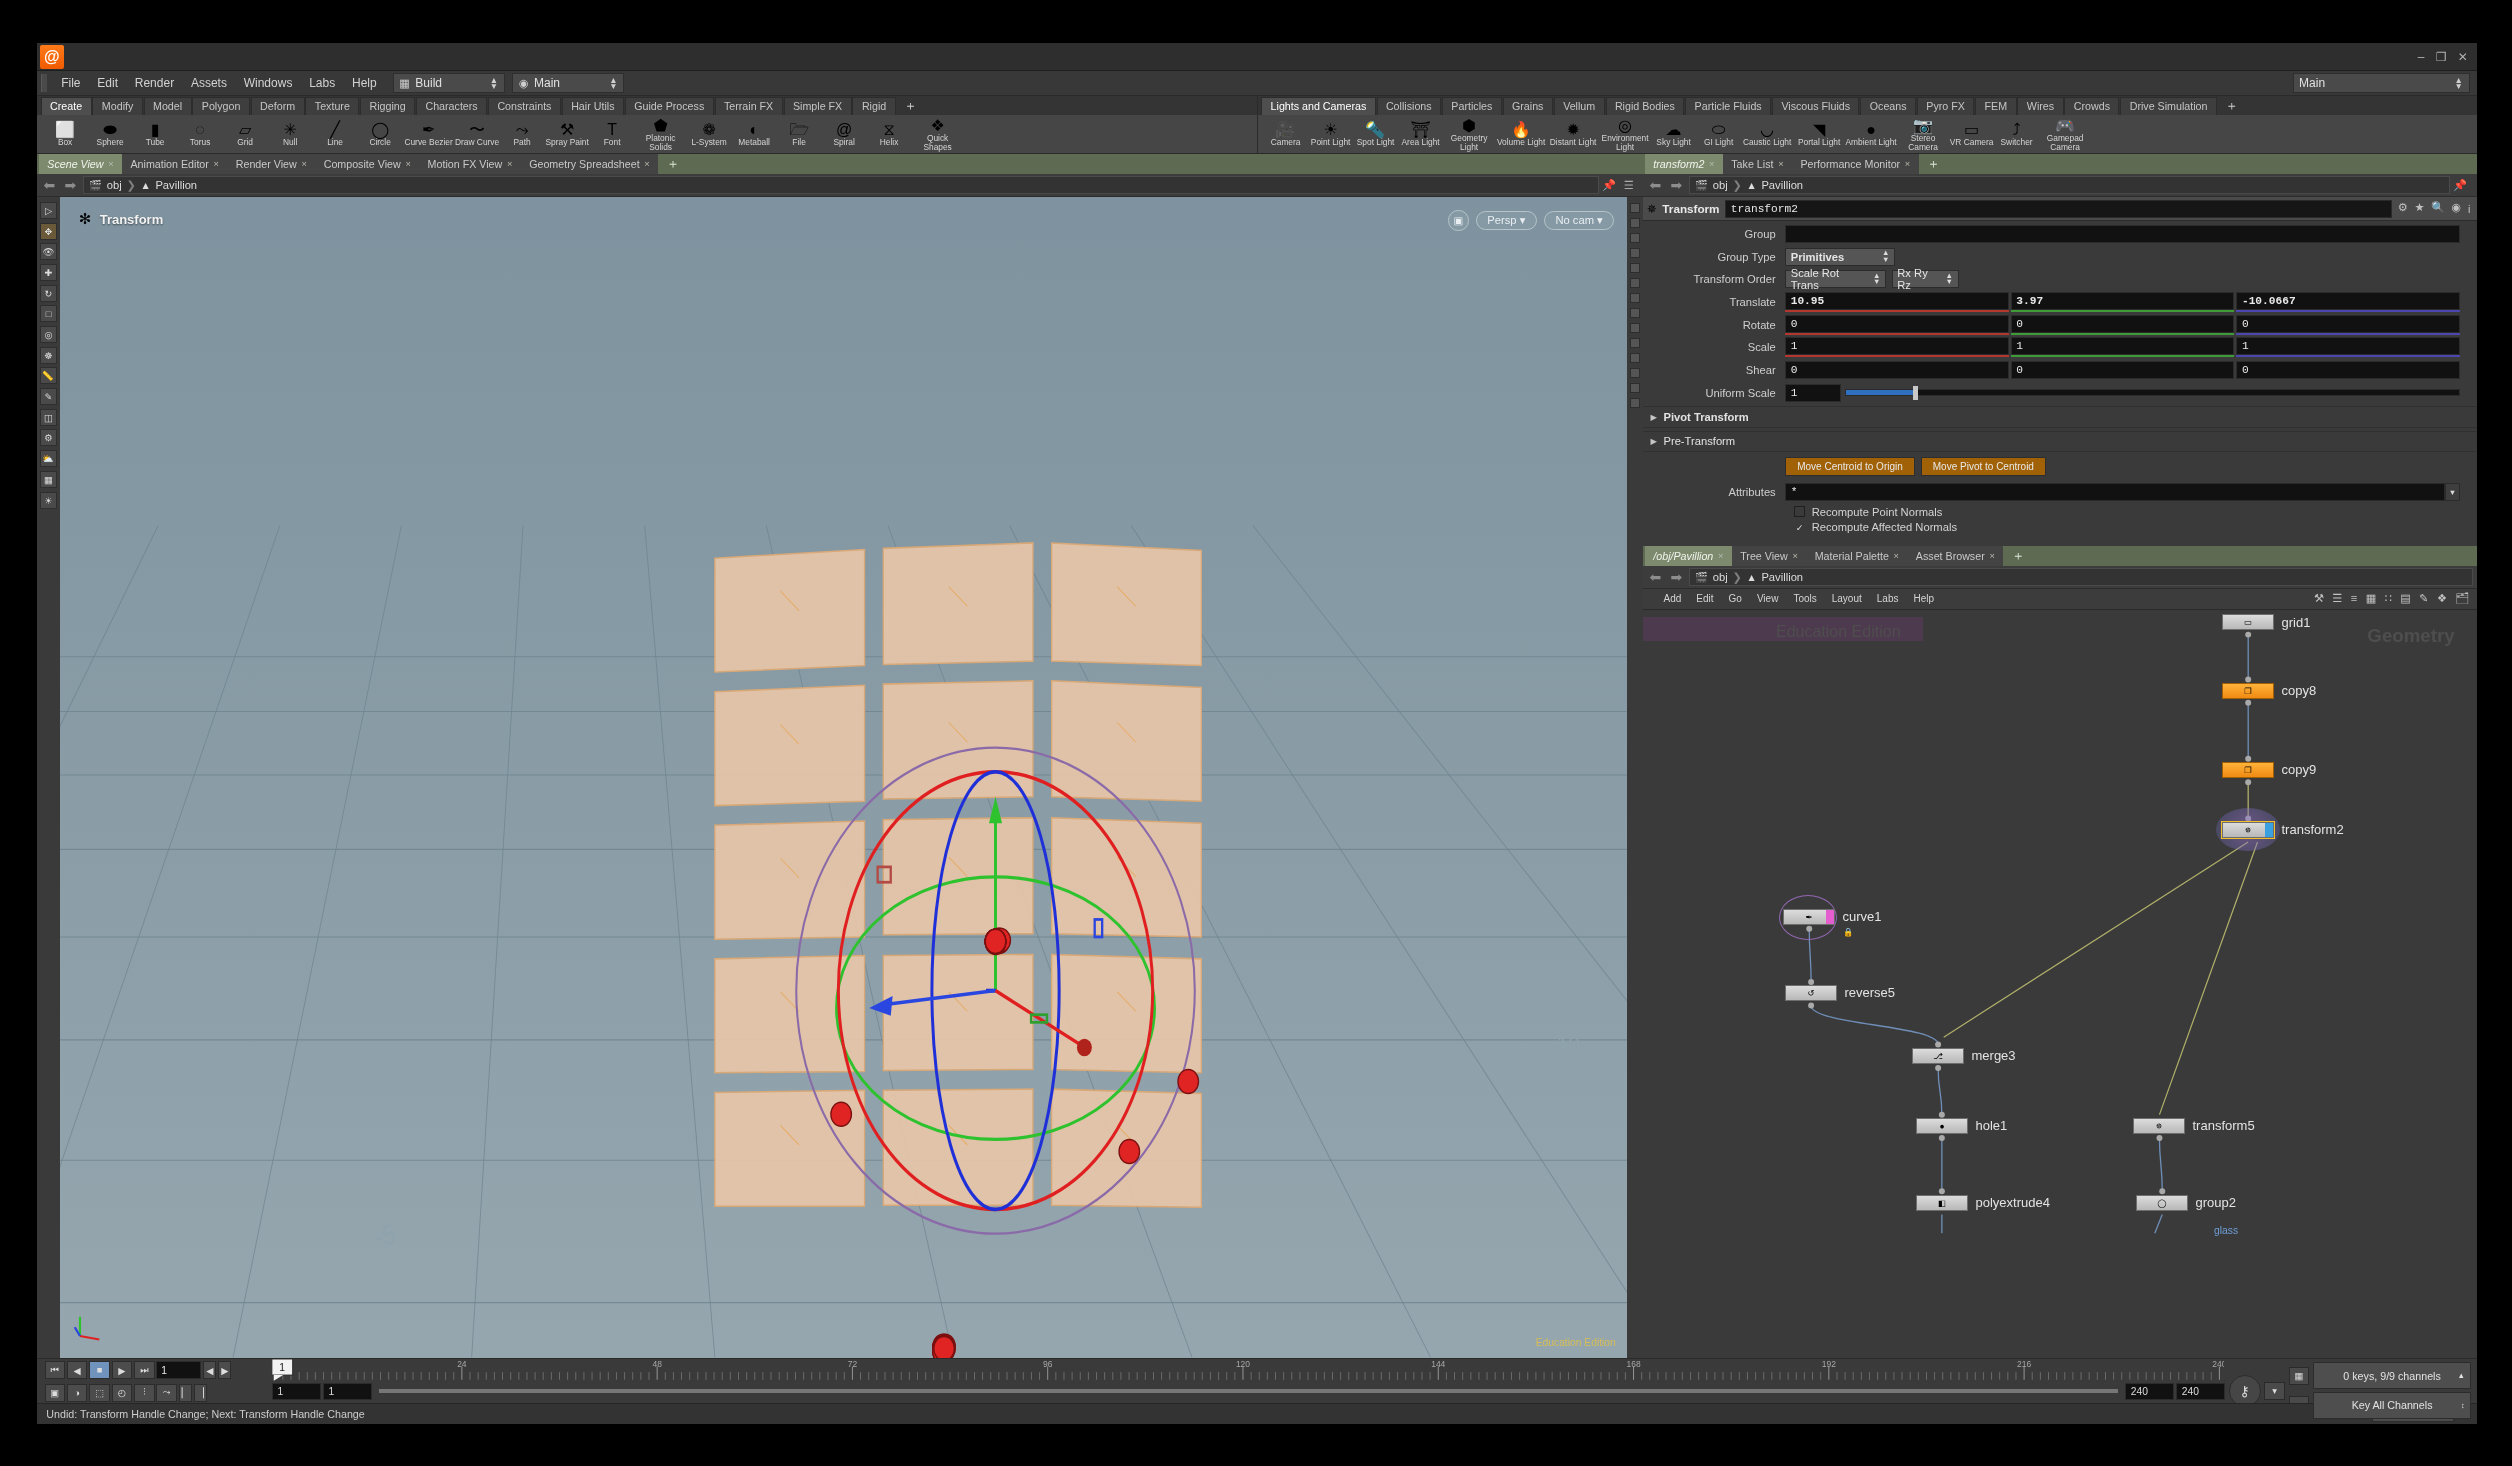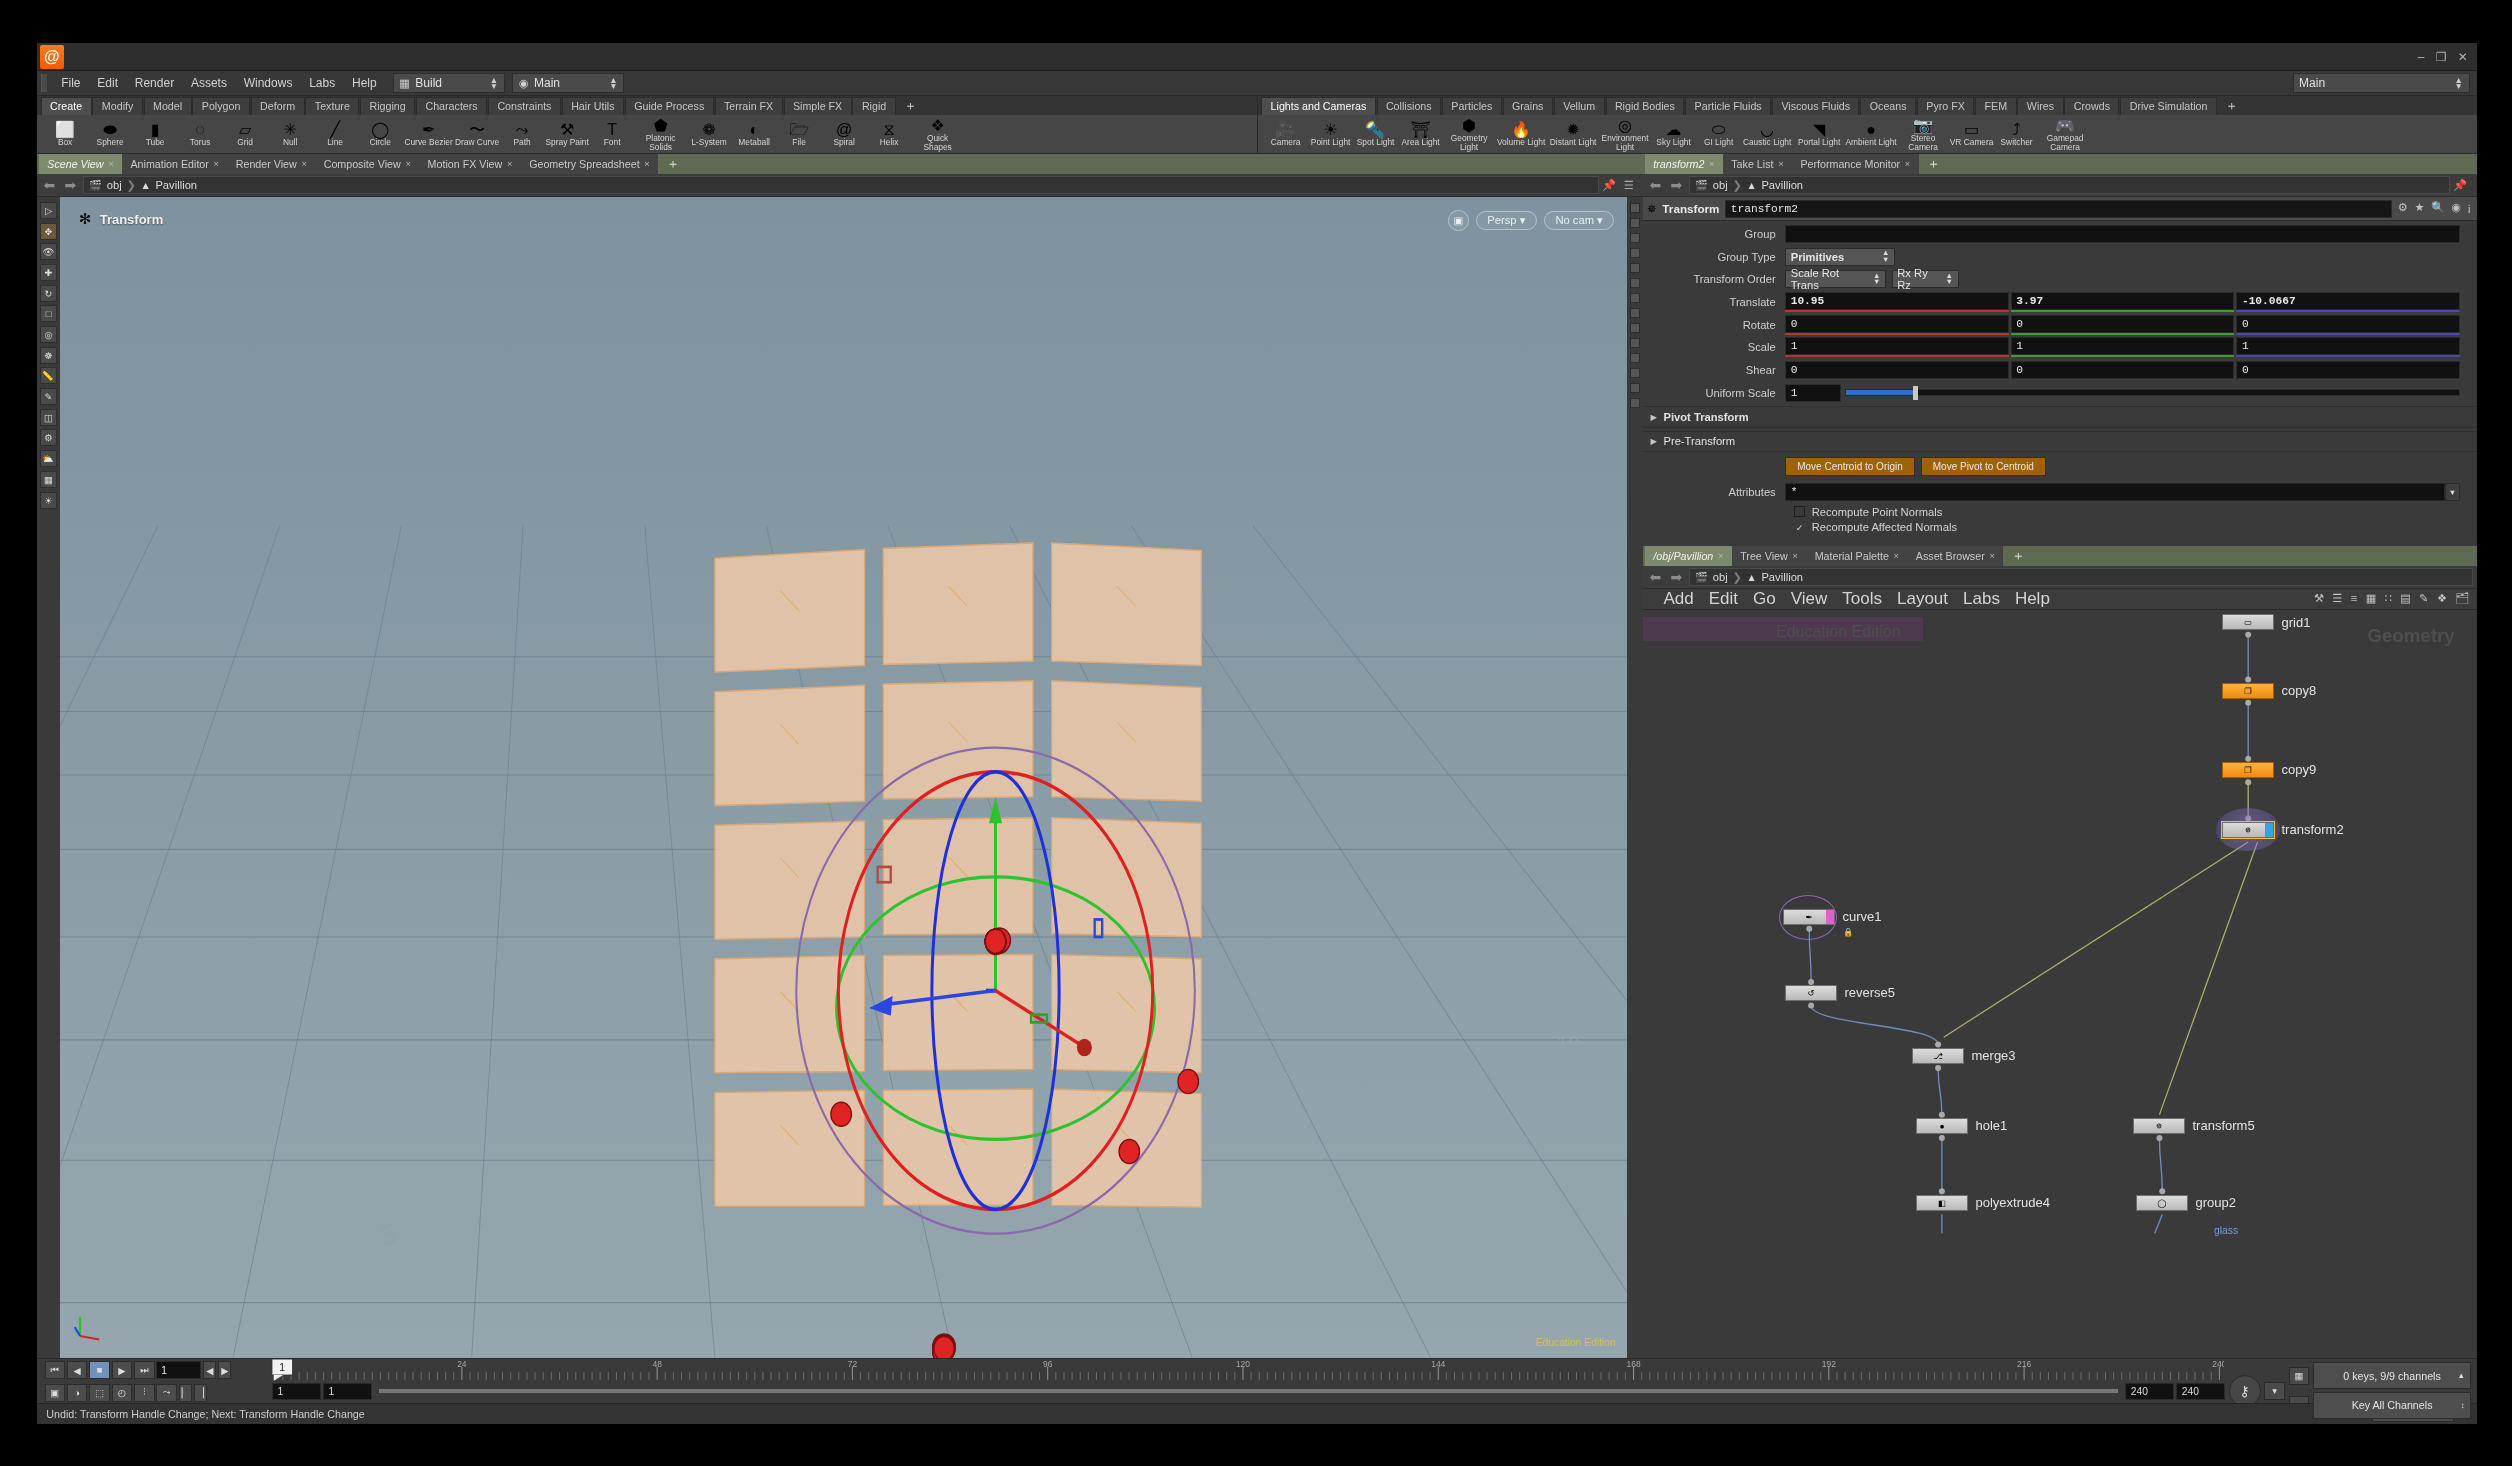--- a/index.html
+++ b/index.html
@@ -207,21 +207,21 @@
   .cbox.on { background: #3a3a3a; color: #d9d9d9; font-size: 9.3px; display: flex;
              align-items: center; justify-content: center; border: none; }
   .cblb { color: #d3d3d3; font-size: 11.2px; }
 
   
   .net-pane { flex: 1; display: flex; flex-direction: column; min-height: 0; }
   .netmenu {
     height: 20.5px; background: #3c3c3c; display: flex; align-items: center;
     padding-left: 13px; border-bottom: 0.9px solid #2a2a2a;
   }
-  .netmenu .nm { color: #d4d4d4; font-size: 17px; padding: 1.9px 7.5px; cursor: default; }
+  .netmenu .nm { color: #d4d4d4; font-size: 10px; padding: 1.9px 7.5px; cursor: default; }
   .netmenu .ntools { margin-left: auto; display: flex; gap: 8.4px; padding-right: 7.5px;
                      color: #c2c2c2; font-size: 11.2px; }
   .net-canvas { flex: 1; position: relative; background: #3a3a3a; overflow: hidden; }
   .net-banner { position: absolute; left: 0; top: 7.5px; width: 280px; height: 24px; background: #4e3a4e; }
   .net-edu { position: absolute; left: 133px; top: 13px; color: #4e4e4e; font-size: 16px; }
   .net-geom { position: absolute; right: 22.4px; top: 15px; color: #4e4e4e; font-size: 18.7px; font-weight: bold; }
   .node { position: absolute; display: flex; align-items: center; }
   .nbox {
     width: 52px; height: 16px; border: 0.9px solid #6d6d6d;
     background: linear-gradient(#dcdcdc,#b8b8b8);

